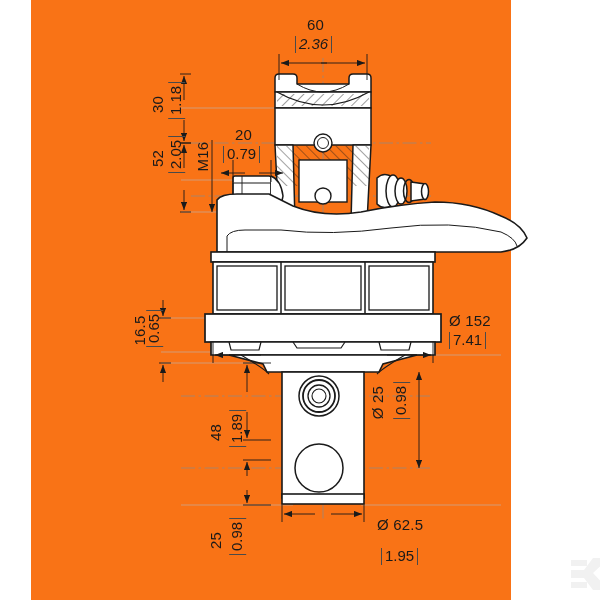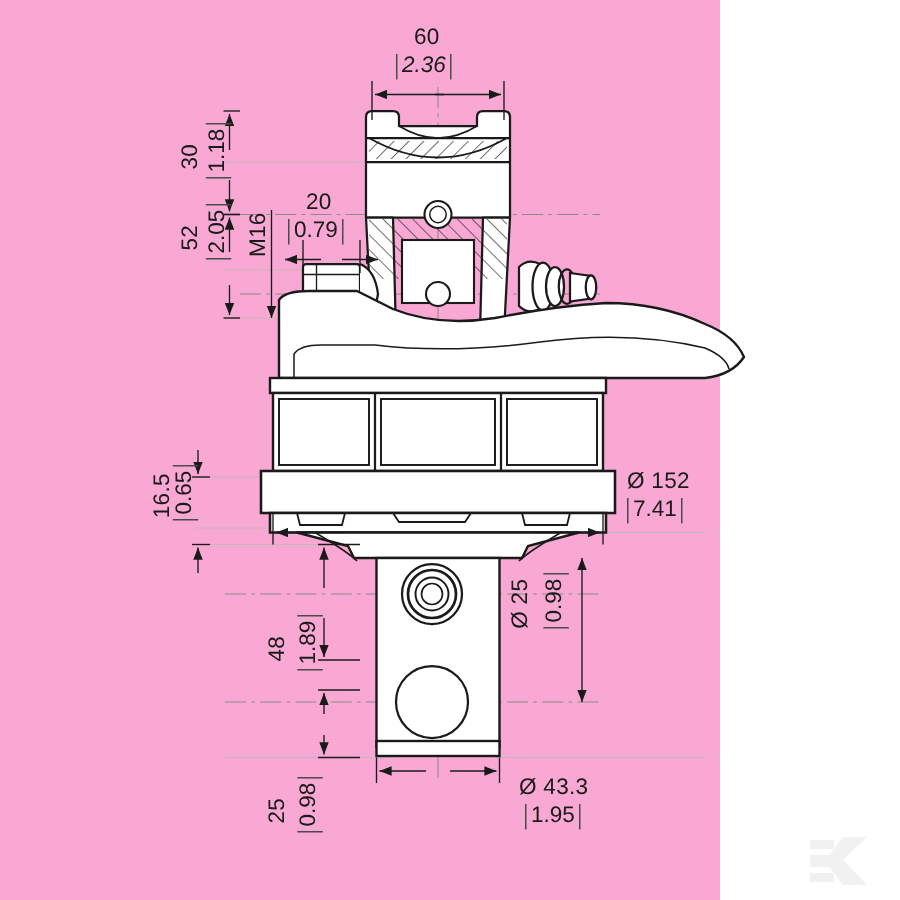--- a/index.html
+++ b/index.html
@@ -1,18 +1,18 @@
 <!DOCTYPE html>
 <html><head>
 <meta charset="utf-8">
 <style>
   html,body{margin:0;padding:0;background:#ffffff;}
   body{width:600px;height:600px;overflow:hidden;
        font-family:"Liberation Sans","DejaVu Sans",sans-serif;}
-  #stage{position:relative;width:480px;height:600px;background:#f9a8d4;}
+  #stage{position:relative;width:480px;height:600px;background:#f97316;margin-left:31px;}
   #stage svg{position:absolute;left:0;top:0;}
   .dimtext{position:absolute;font-size:15px;color:#1a1a1a;
            white-space:nowrap;letter-spacing:.2px;}
   .inchbox{position:absolute;font-size:15px;color:#1a1a1a;
            white-space:nowrap;border:1.1px solid #4a4a4a;
            border-top:none;border-bottom:none;padding:0 3px;
            line-height:1.12;}
   .vert{transform-origin:50% 50%;transform:rotate(-90deg);}
 </style>
 </head>
@@ -257,16 +257,16 @@
 
   <div class="dimtext vert" style="left:176px;top:532px;">25</div>
   <div class="inchbox vert" style="left:188px;top:528px;">0.98</div>
 
   <div class="dimtext" style="left:418px;top:312px;text-align:right;">Ø 152</div>
   <div class="inchbox" style="left:418px;top:332px;">7.41</div>
 
   <div class="dimtext vert" style="left:330px;top:394px;">Ø 25</div>
   <div class="inchbox vert" style="left:352px;top:392px;">0.98</div>
 
-  <div class="dimtext" style="left:346px;top:516px;">Ø 43.3</div>
-  <div class="inchbox" style="left:350px;top:536px;">1.95</div>
+  <div class="dimtext" style="left:346px;top:516px;">Ø 62.5</div>
+  <div class="inchbox" style="left:350px;top:548px;">1.95</div>
 
 </div>
 
 </body></html>

